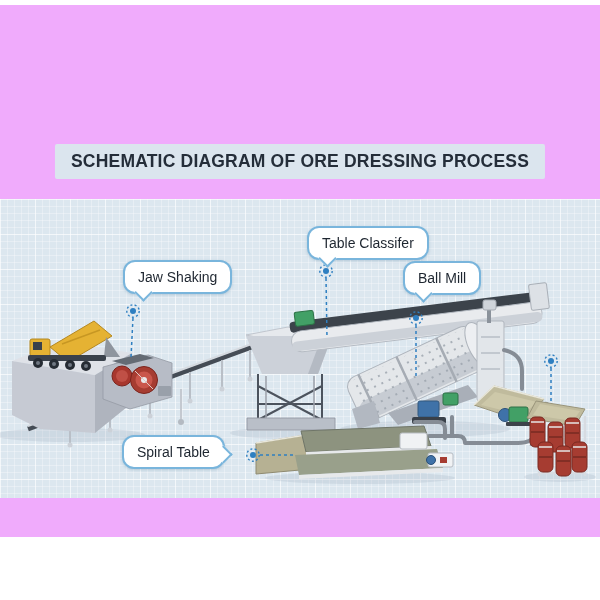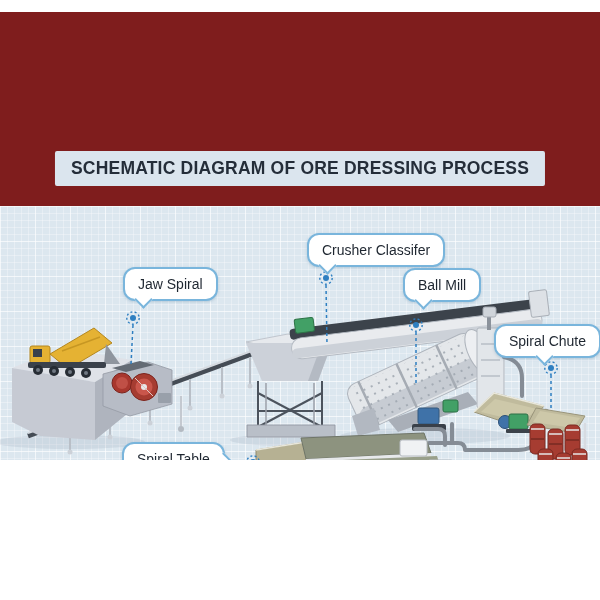--- a/index.html
+++ b/index.html
@@ -1,16 +1,16 @@
 <!DOCTYPE html>
 <html style="--accent-blue: #2e7fc1; --bubble-border: #79b5dc; --title-bg: #dbe5ee; --title-text: #242d39; --diagram-bg: #dce7ef; --truck-yellow: #e5b233; --machine-red: #a63c31; --machine-green: #42a066; --machine-blue: #3f72a8;"><head>
 <meta charset="utf-8">
 <style>
   html,body{margin:0;padding:0;background:#fff;}
-  .canvas{position:relative;width:600px;height:448px;background:#7f1d1d;overflow:hidden;margin:12px auto;
+  .canvas{position:relative;width:600px;height:532px;background:#f0abfc;overflow:hidden;margin:5px auto;
           font-family:"Liberation Sans",sans-serif;}
   .title-band{position:absolute;top:139px;left:50%;transform:translateX(-50%);
 ાં              background:var(--title-bg,#dbe5ee);}
   .title-band{position:absolute;top:139px;left:50%;transform:translateX(-50%);
               background:var(--title-bg,#dbe5ee);color:var(--title-text,#242d39);
               font-weight:700;font-size:17.5px;letter-spacing:.2px;padding:7px 16px;
               white-space:nowrap;border-radius:2px;}
   .diagram{position:absolute;top:194px;left:0;width:600px;height:299px;
            background-color:var(--diagram-bg,#dce7ef);
            background-image:
@@ -252,28 +252,25 @@
         <line x1="260" y1="450" x2="293" y2="450" class="connector"></line>
         <g transform="translate(253,450)">
           <circle r="6.2" class="marker-ring"></circle>
             <circle r="3" class="marker-dot"></circle>
         </g>
       </g>
     </svg>
   </div>
 
   <div class="callout tail-down" style="left:123px;top:255px">
-    <span>Jaw Spiral</span>
+    <span>Jaw Shaking</span>
   </div>
   <div class="callout tail-down" style="left:307px;top:221px">
-    <span>Crusher Classifer</span>
+    <span>Table Classifer</span>
   </div>
   <div class="callout tail-down" style="left:403px;top:256px">
     <span>Ball Mill</span>
   </div>
-  <div class="callout tail-down-mid" style="left:494px;top:312px">
-    <span>Spiral Chute</span>
-  </div>
   <div class="callout tail-right" style="left:122px;top:430px">
     <span>Spiral Table</span>
   </div>
 
 </div>
 
 </body></html>

